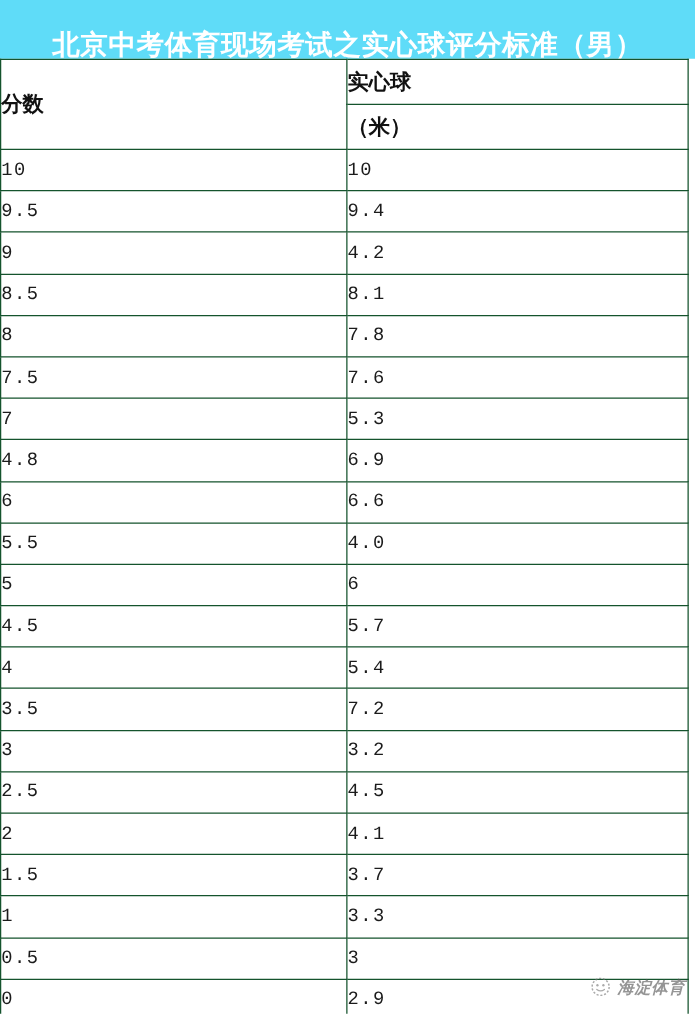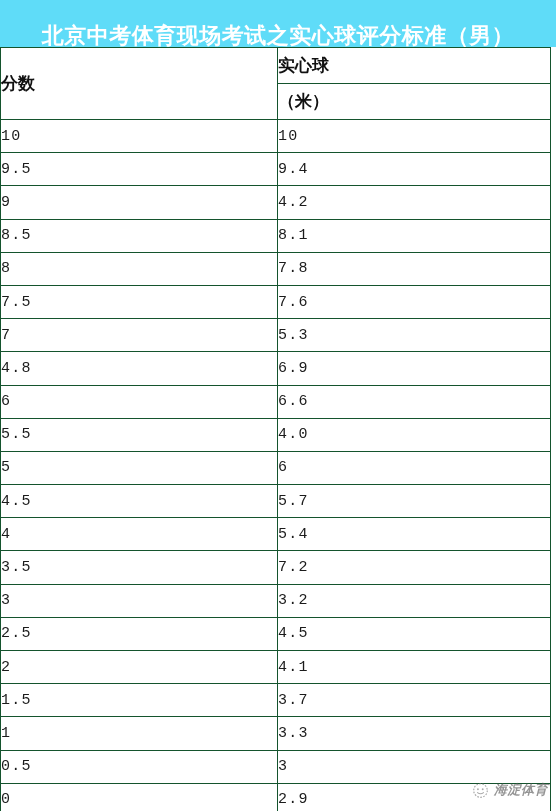--- a/index.html
+++ b/index.html
@@ -87,21 +87,21 @@
     color: #1b1b1b;
     letter-spacing: 1.2px;
   }
 
   
   .watermark {
     position: absolute;
     right: 8px;
     bottom: 12px;
     display: flex;
-    align-items: center;
+    align-items: flex-start;
     gap: 5px;
     opacity: 0.62;
     pointer-events: none;
   }
   .watermark .wm-logo {
     width: 17px;
     height: 17px;
     display: block;
   }
   .watermark .wm-text {

